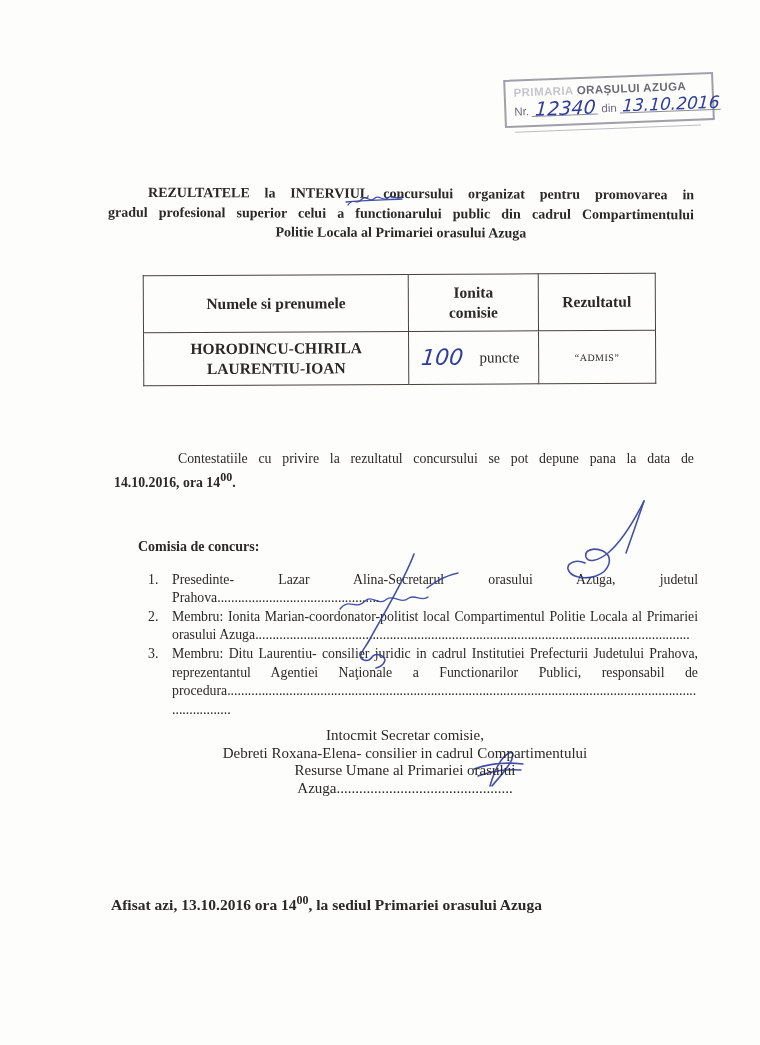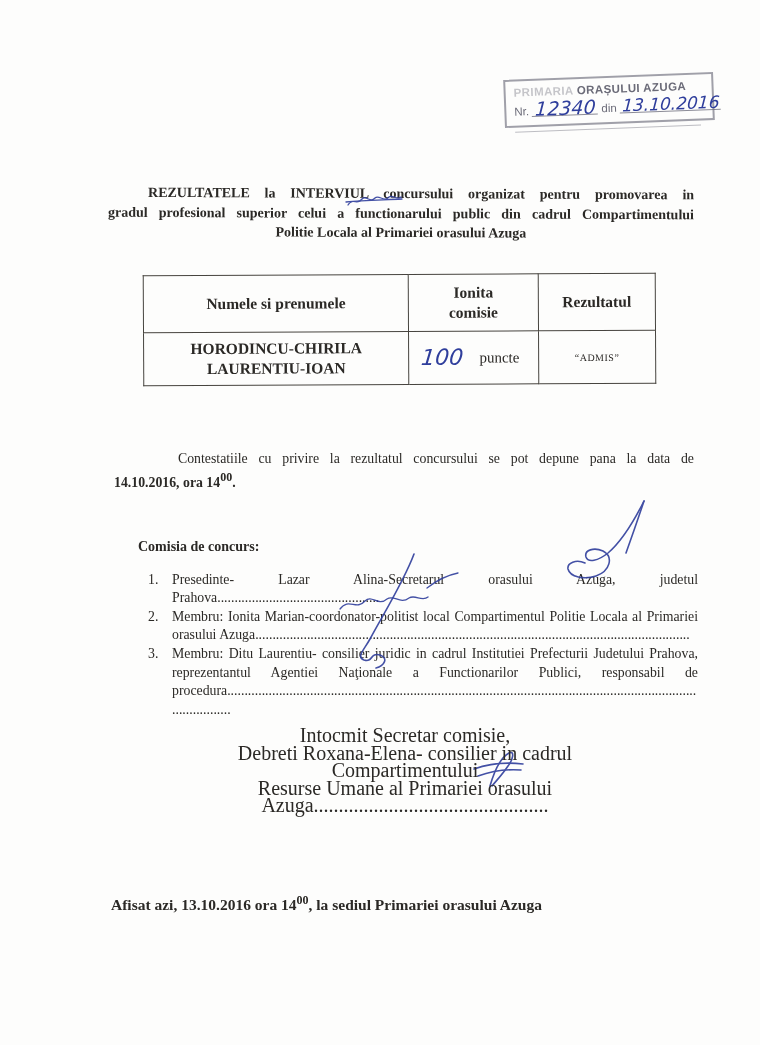--- a/index.html
+++ b/index.html
@@ -75,21 +75,21 @@
   .commission{
     position:absolute;left:138px;top:538px;width:560px;
     font-size:13.8px;line-height:18.6px;
   }
   .c-head{font-weight:bold;font-size:14px;margin-bottom:14px;}
   .c-item{position:relative;padding-left:34px;text-align:justify;word-break:break-all;}
   .c-item .txt{word-break:normal;overflow-wrap:break-word;}
   .c-num{position:absolute;left:10px;top:0;}
   .closing{
     position:absolute;left:190px;top:727px;width:430px;
-    text-align:center;font-size:20px;line-height:17.5px;
+    text-align:center;font-size:15px;line-height:17.5px;
   }
   .footer{
     position:absolute;left:111px;top:893px;
     font-weight:bold;font-size:15.5px;
   }
   
   .sig{position:absolute;color:#2f3e9c;opacity:.9;}
   .sig svg path{fill:none;stroke:currentColor;stroke-width:1.6;stroke-linecap:round;stroke-linejoin:round;}
   .sig.thin svg path{stroke-width:1.3;}
 </style>

